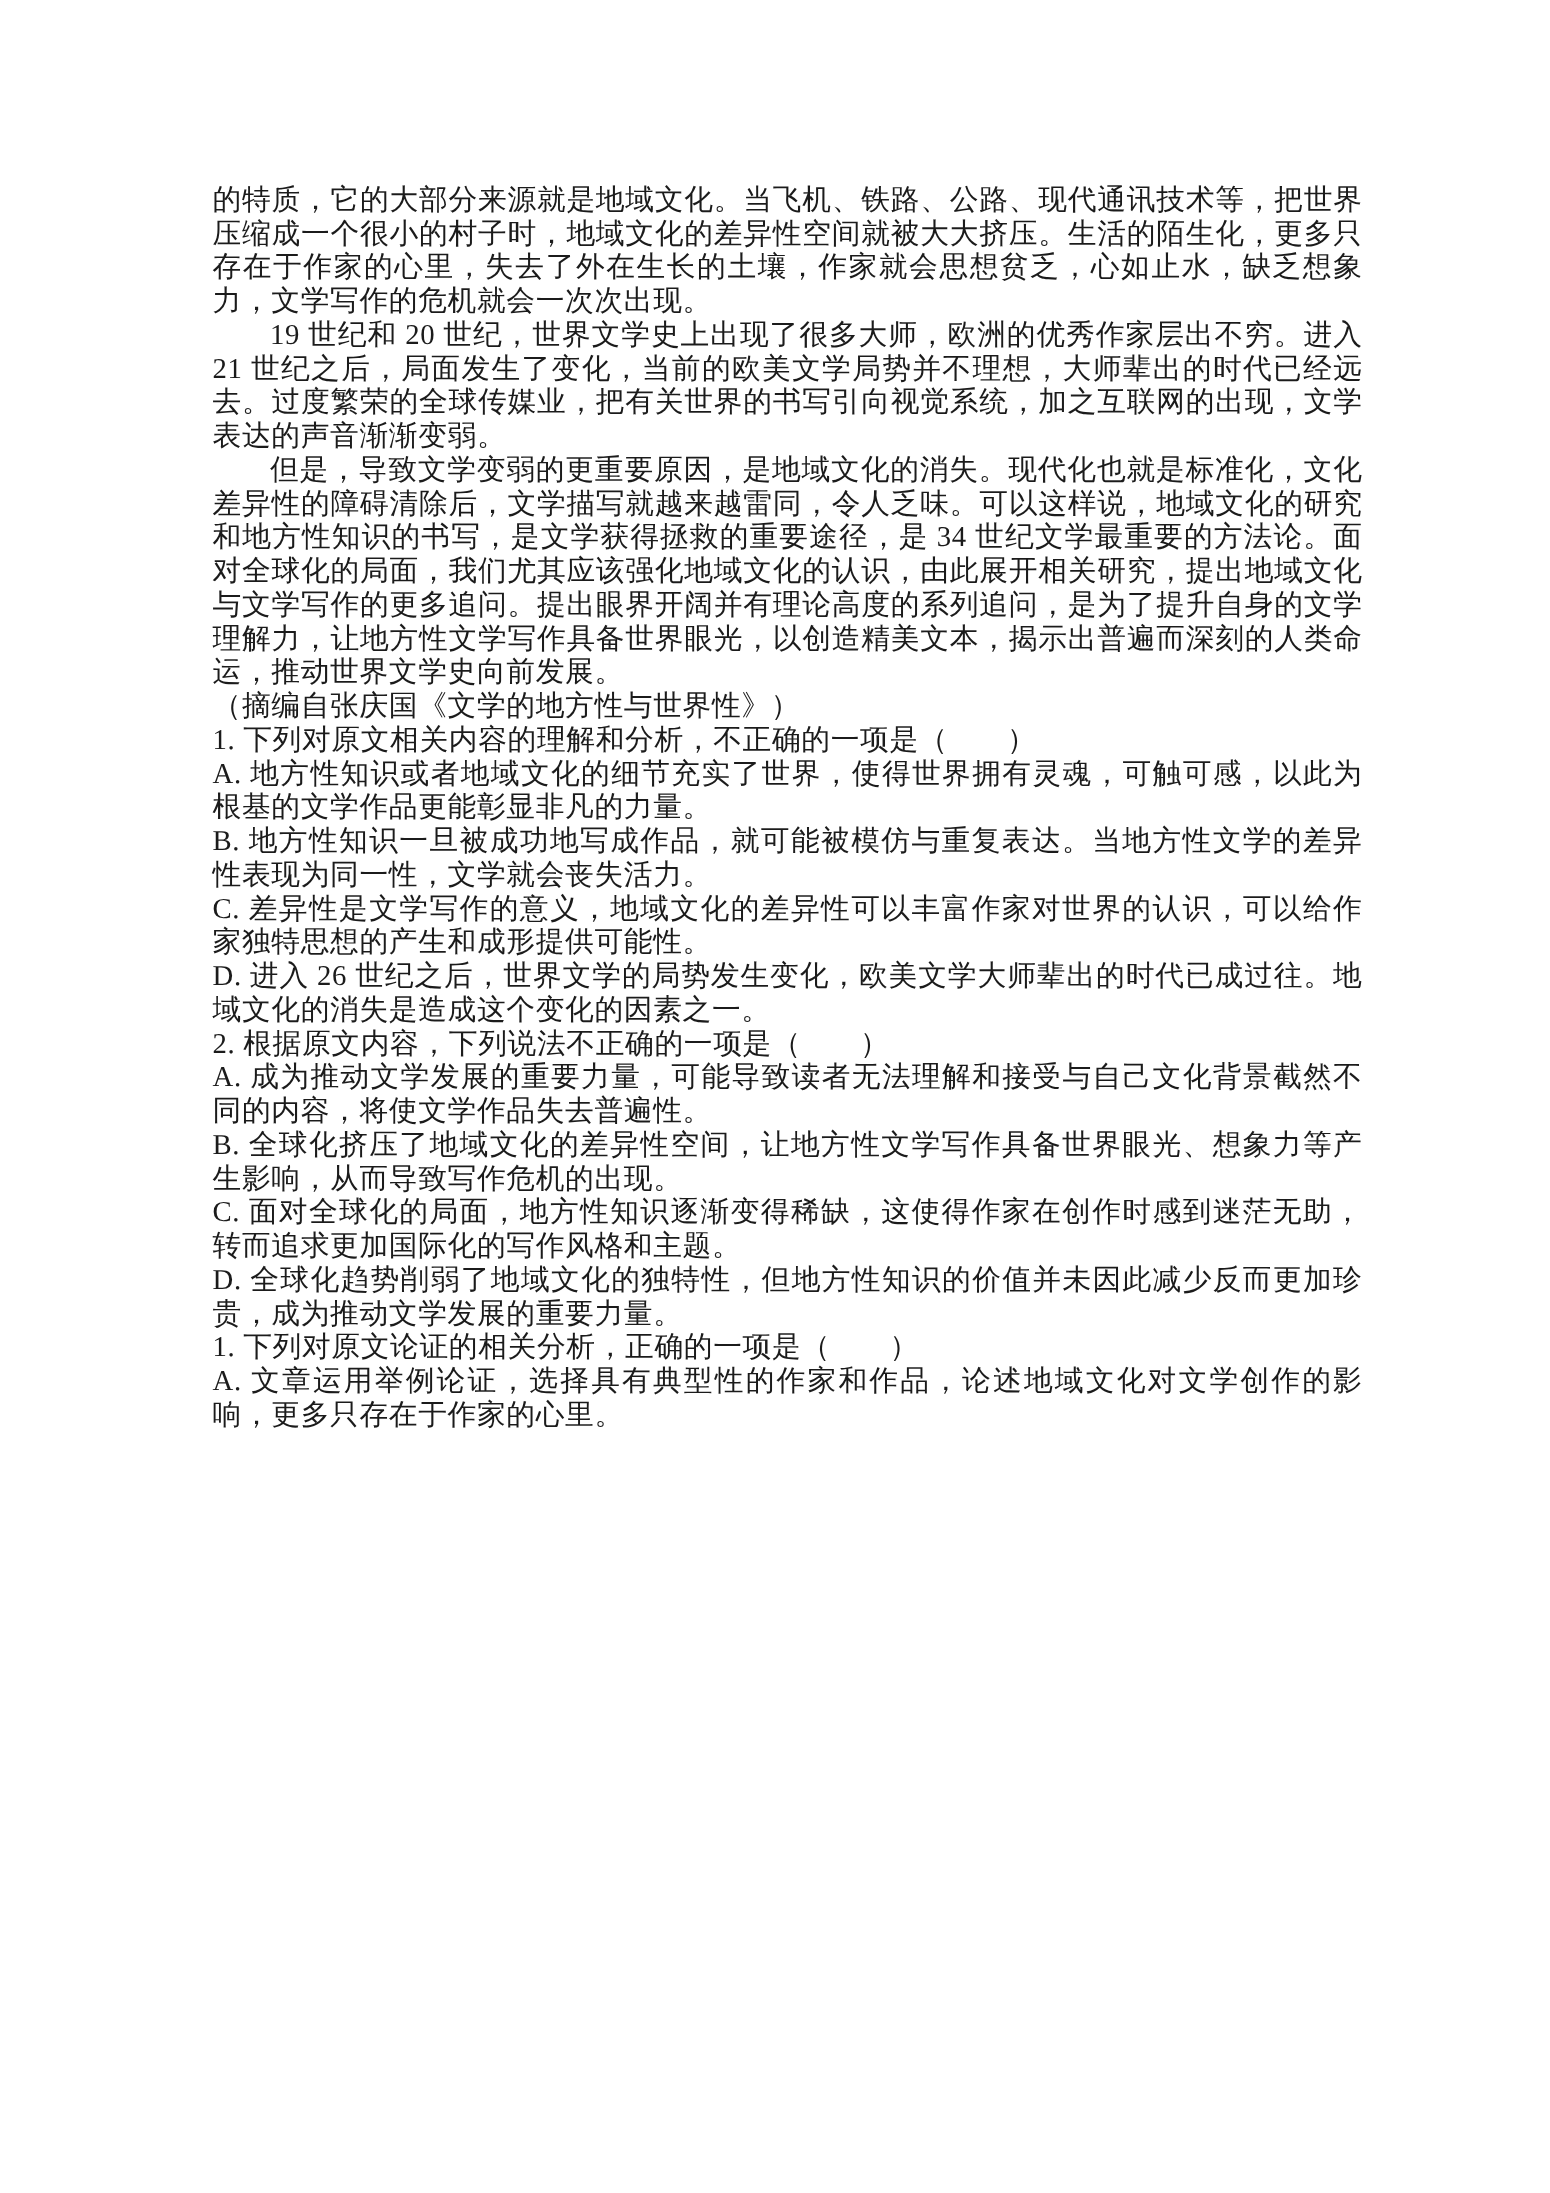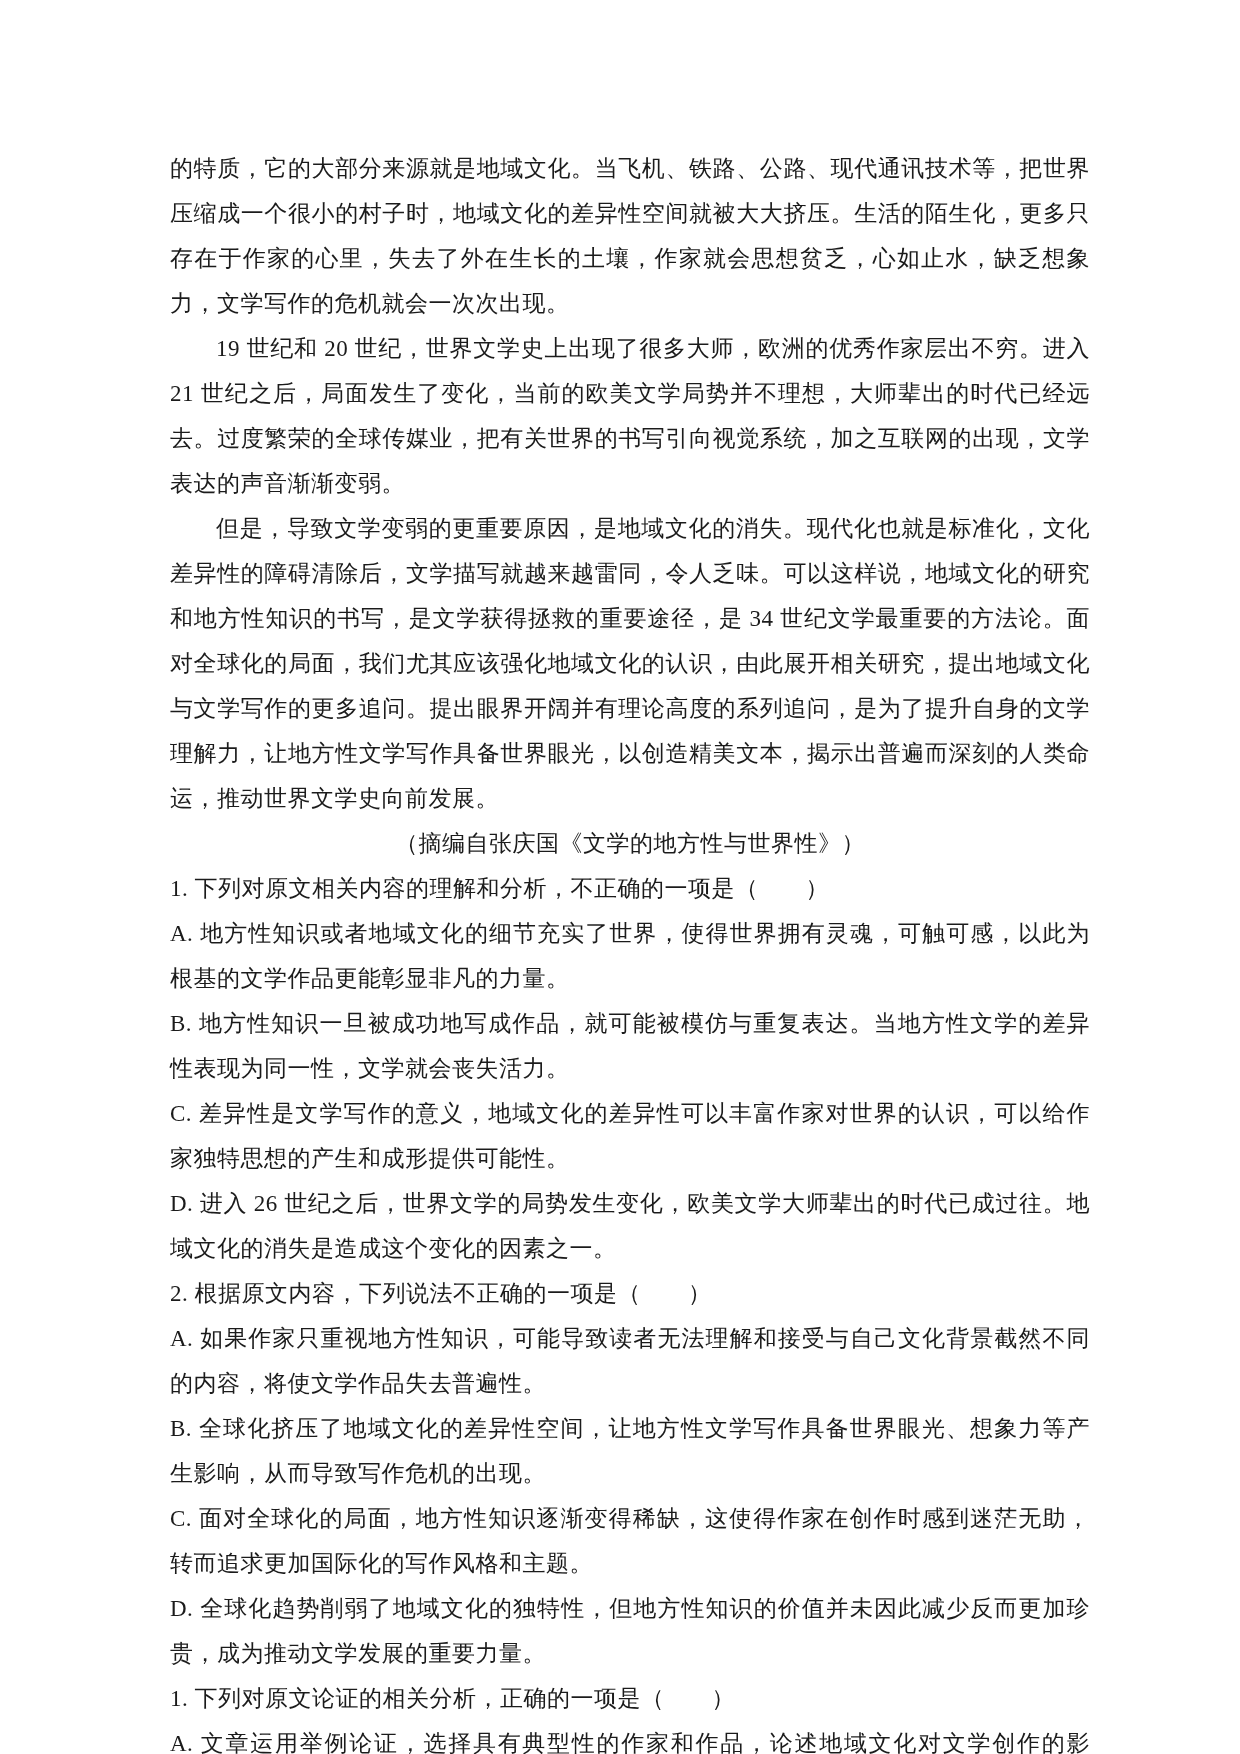--- a/index.html
+++ b/index.html
@@ -17,50 +17,50 @@
     width: 1240px;
     height: 1754px;
     padding: 146px 150px 0 170px;
     background: #ffffff;
     color: #1b1b1b;
     overflow: hidden;
   }
   .para, .stem, .option, .attribution {
     margin: 0;
     font-size: 23px;
-    line-height: 45px;
+    line-height: 27px;
     text-align: justify;
     letter-spacing: 0.5px;
   }
   .indent {
     text-indent: 2em;
   }
   .attribution {
-    text-align: center;
+    text-align: left;
   }
 </style>
 </head>
 <body>
 
 <div class="page">
 
   <p class="para">的特质，它的大部分来源就是地域文化。当飞机、铁路、公路、现代通讯技术等，把世界压缩成一个很小的村子时，地域文化的差异性空间就被大大挤压。生活的陌生化，更多只存在于作家的心里，失去了外在生长的土壤，作家就会思想贫乏，心如止水，缺乏想象力，文学写作的危机就会一次次出现。</p>
   <p class="para indent">19 世纪和 20 世纪，世界文学史上出现了很多大师，欧洲的优秀作家层出不穷。进入 21 世纪之后，局面发生了变化，当前的欧美文学局势并不理想，大师辈出的时代已经远去。过度繁荣的全球传媒业，把有关世界的书写引向视觉系统，加之互联网的出现，文学表达的声音渐渐变弱。</p>
   <p class="para indent">但是，导致文学变弱的更重要原因，是地域文化的消失。现代化也就是标准化，文化差异性的障碍清除后，文学描写就越来越雷同，令人乏味。可以这样说，地域文化的研究和地方性知识的书写，是文学获得拯救的重要途径，是 34 世纪文学最重要的方法论。面对全球化的局面，我们尤其应该强化地域文化的认识，由此展开相关研究，提出地域文化与文学写作的更多追问。提出眼界开阔并有理论高度的系列追问，是为了提升自身的文学理解力，让地方性文学写作具备世界眼光，以创造精美文本，揭示出普遍而深刻的人类命运，推动世界文学史向前发展。</p>
 
   <p class="attribution">（摘编自张庆国《文学的地方性与世界性》）</p>
 
   <p class="stem">1. 下列对原文相关内容的理解和分析，不正确的一项是（　　）</p>
   <p class="option">A. 地方性知识或者地域文化的细节充实了世界，使得世界拥有灵魂，可触可感，以此为根基的文学作品更能彰显非凡的力量。</p>
   <p class="option">B. 地方性知识一旦被成功地写成作品，就可能被模仿与重复表达。当地方性文学的差异性表现为同一性，文学就会丧失活力。</p>
   <p class="option">C. 差异性是文学写作的意义，地域文化的差异性可以丰富作家对世界的认识，可以给作家独特思想的产生和成形提供可能性。</p>
   <p class="option">D. 进入 26 世纪之后，世界文学的局势发生变化，欧美文学大师辈出的时代已成过往。地域文化的消失是造成这个变化的因素之一。</p>
 
   <p class="stem">2. 根据原文内容，下列说法不正确的一项是（　　）</p>
-  <p class="option">A. 如果作家只重视地方性知识，可能导致读者无法理解和接受与自己文化背景截然不同的内容，将使文学作品失去普遍性。</p>
+  <p class="option">A. 成为推动文学发展的重要力量，可能导致读者无法理解和接受与自己文化背景截然不同的内容，将使文学作品失去普遍性。</p>
   <p class="option">B. 全球化挤压了地域文化的差异性空间，让地方性文学写作具备世界眼光、想象力等产生影响，从而导致写作危机的出现。</p>
   <p class="option">C. 面对全球化的局面，地方性知识逐渐变得稀缺，这使得作家在创作时感到迷茫无助，转而追求更加国际化的写作风格和主题。</p>
   <p class="option">D. 全球化趋势削弱了地域文化的独特性，但地方性知识的价值并未因此减少反而更加珍贵，成为推动文学发展的重要力量。</p>
 
   <p class="stem">1. 下列对原文论证的相关分析，正确的一项是（　　）</p>
   <p class="option">A. 文章运用举例论证，选择具有典型性的作家和作品，论述地域文化对文学创作的影响，更多只存在于作家的心里。</p>
 
 </div>
 
 </body></html>

